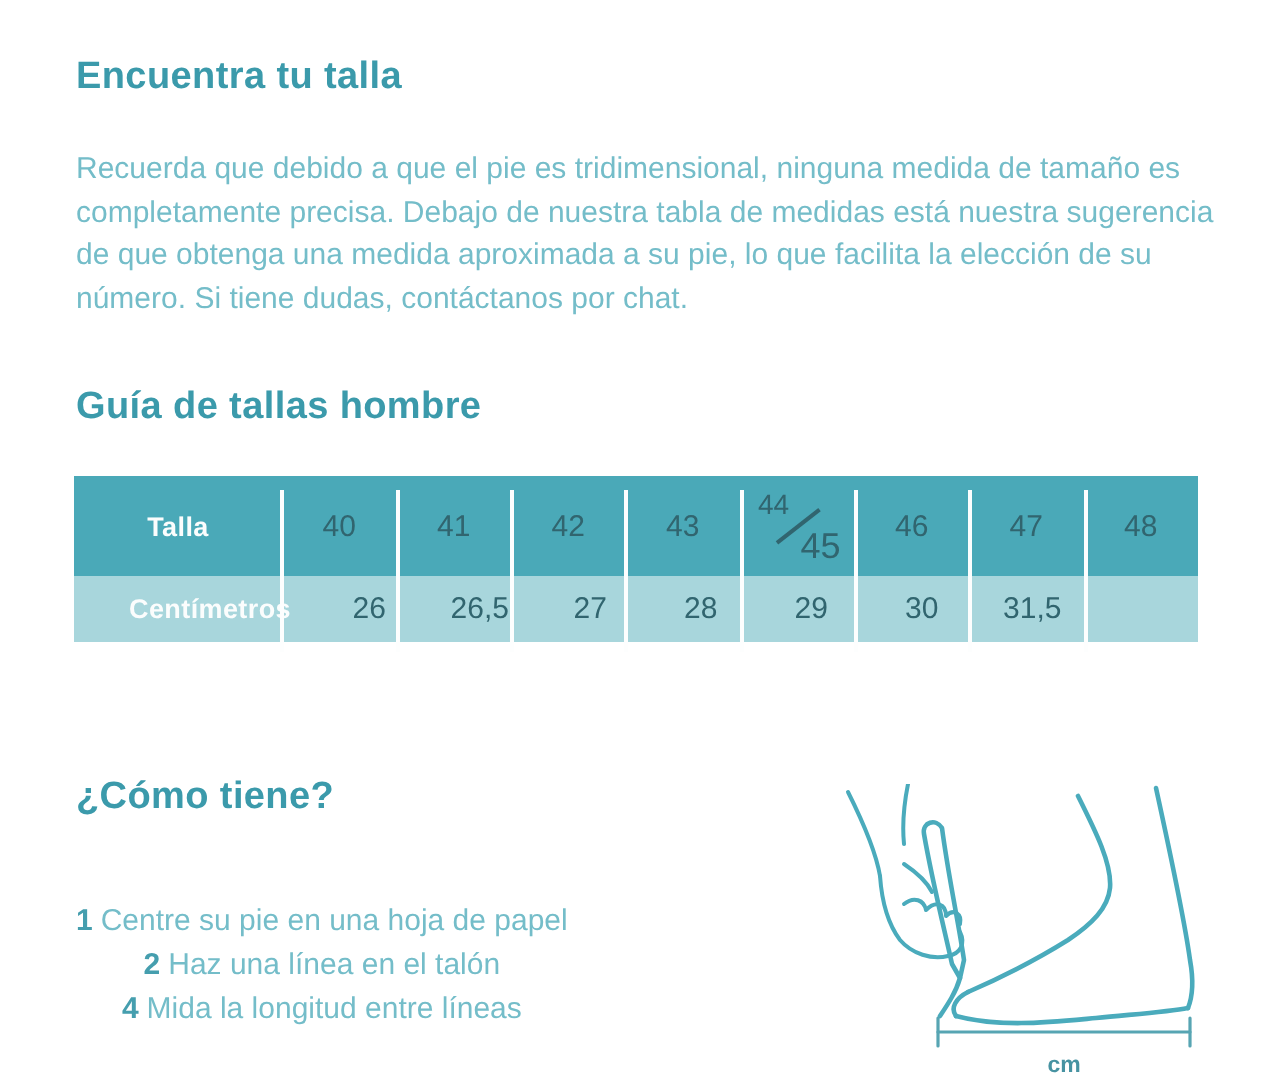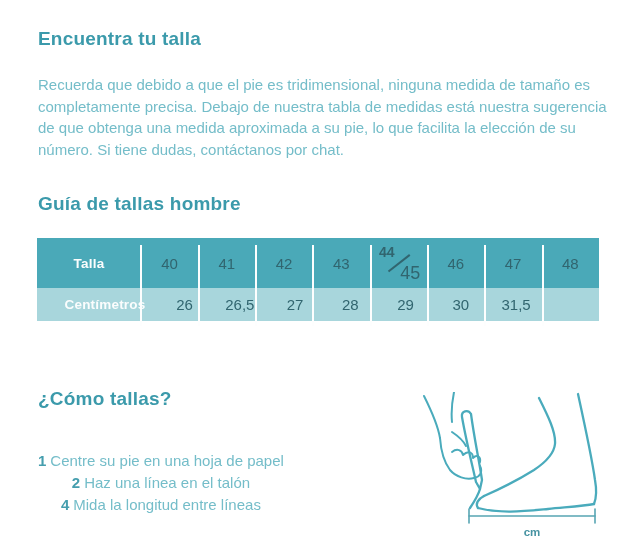--- a/index.html
+++ b/index.html
@@ -30,21 +30,21 @@
   .cell {
     display:flex; align-items:center; justify-content:center;
     font-size:15px; color:#31656f;
   }
   .label-cell { font-size:13.5px; font-weight:700; color:#fbfdfd; letter-spacing:.2px; }
   .divider {
     position:absolute; top:7px; width:2px; height:81px; background:#fdfefe;
   }
   .split-cell { position:relative; }
   .split-top {
-    position:absolute; left:9px; top:6px; font-size:14px; color:#31656f;font-weight:bold;
+    position:absolute; left:9px; top:6px; font-size:14px; color:#31656f;
   }
   .split-bottom {
     position:absolute; right:7px; bottom:4px; font-size:18px; color:#31656f;
   }
   .split-slash {
     position:absolute; left:50%; top:50%; width:27px; height:1.6px;
     background:#31656f; transform:translate(-50%,-50%) rotate(-38deg);
   }
   
   .steps { position:absolute; left:38px; top:450px;text-align:center; }
@@ -94,21 +94,21 @@
     <div class="divider" style="left:103px"></div>
     <div class="divider" style="left:161px"></div>
     <div class="divider" style="left:218px"></div>
     <div class="divider" style="left:275px"></div>
     <div class="divider" style="left:333px"></div>
     <div class="divider" style="left:390px"></div>
     <div class="divider" style="left:447px"></div>
     <div class="divider" style="left:505px"></div>
   </div>
 
-  <div class="h2 h-how">¿Cómo tallas?</div>
+  <div class="h2 h-how">¿Cómo tiene?</div>
 
   <div class="steps">
     <div class="step"><span class="step-num">1</span><span>Centre su pie en una hoja de papel</span></div>
     <div class="step"><span class="step-num">2</span><span>Haz una línea en el talón</span></div>
     <div class="step"><span class="step-num">4</span><span>Mida la longitud entre líneas</span></div>
   </div>
 
   <div class="illus">
     <svg viewBox="0 0 235 152">
       <g fill="none" stroke="#4aabbc" stroke-width="2.3" stroke-linecap="round" stroke-linejoin="round">

